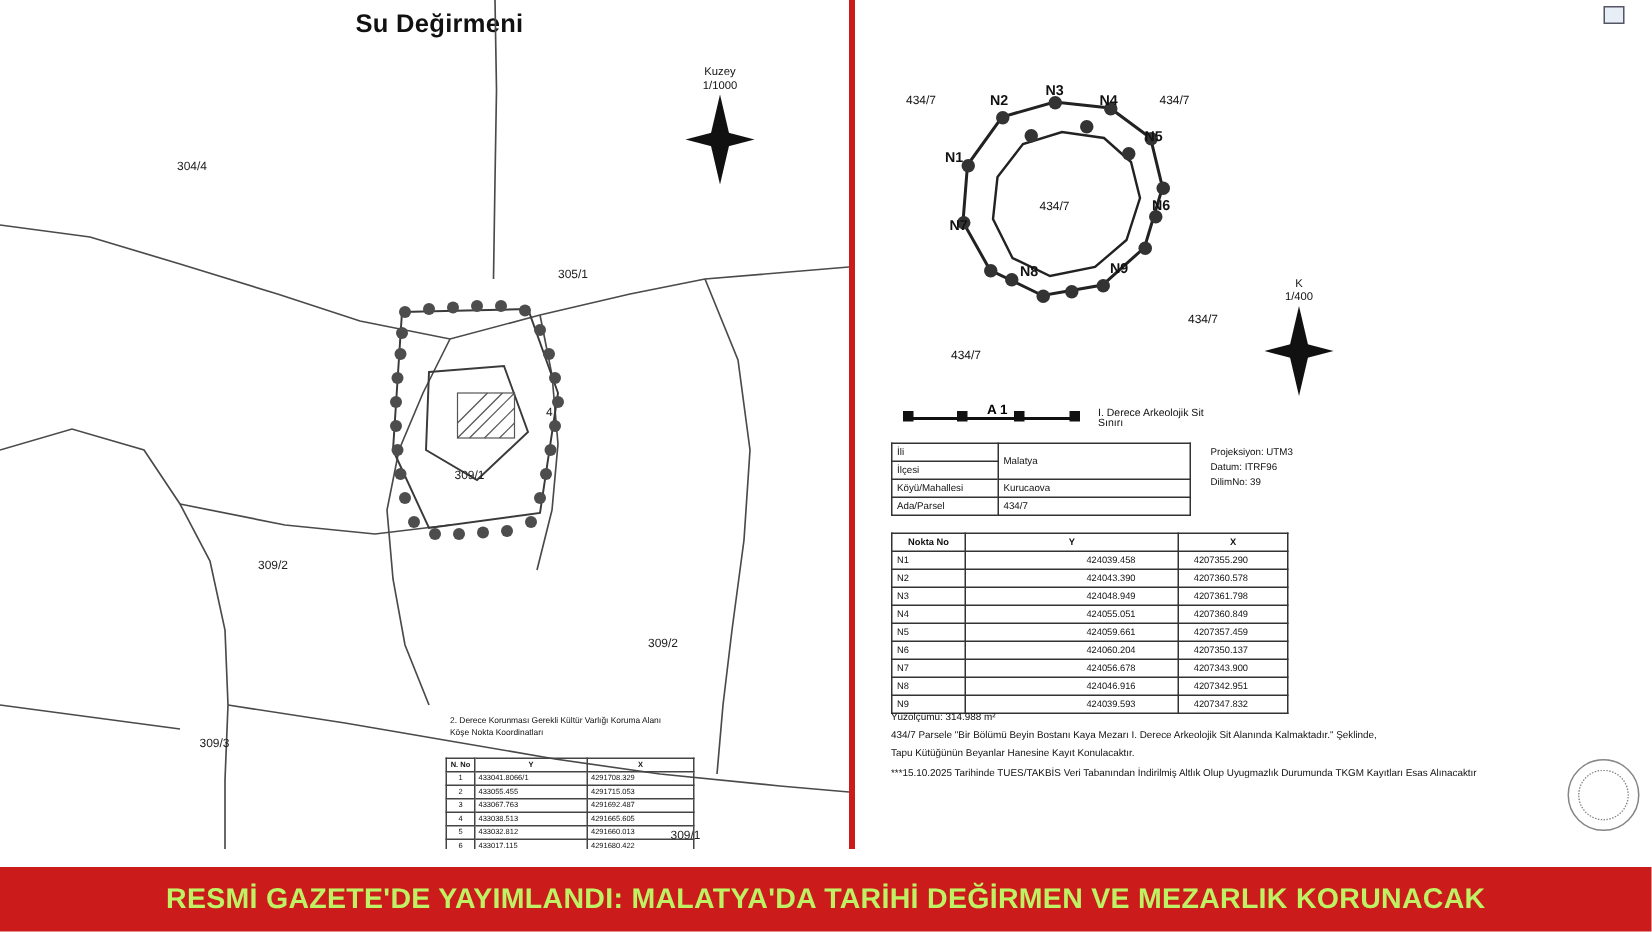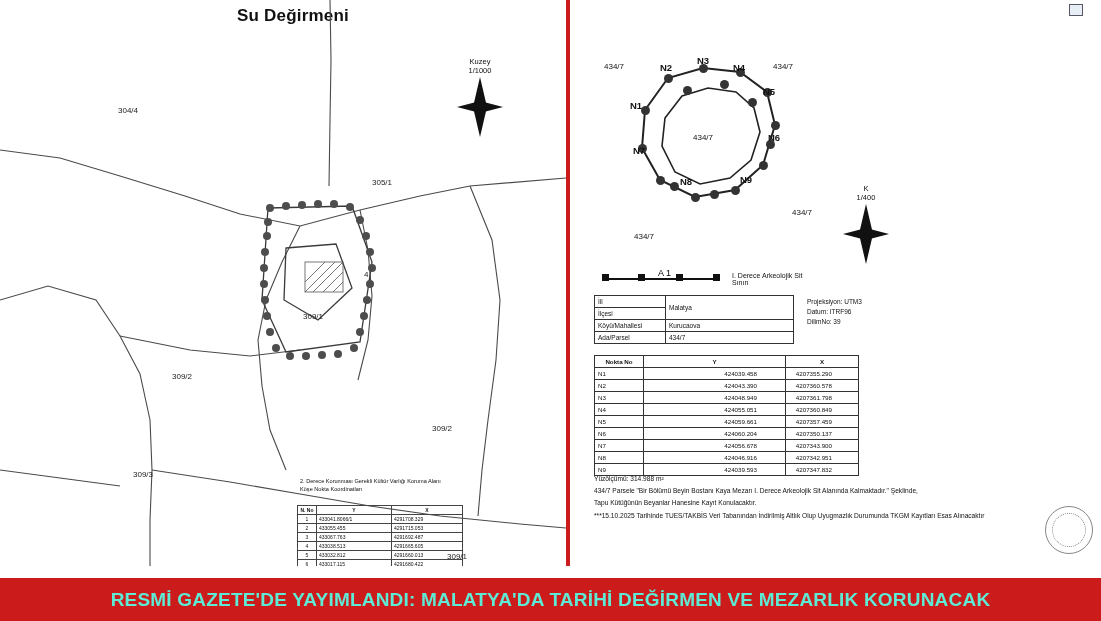--- a/index.html
+++ b/index.html
@@ -71,21 +71,21 @@
     position:absolute;left:350px;top:115px;width:168px;height:52px;
     font-size:8px;color:#2b2b2b;line-height:1.6;
   }
   .stamp .hw{font-family:"DejaVu Serif", serif;font-style:italic;}
   .stamp .ul{display:inline-block;border-bottom:1px solid #333;min-width:48px;}
 
   
   .legend{position:absolute;left:32px;top:272px;width:210px;height:14px;}
   .legend .line{position:absolute;left:0;top:6px;width:118px;height:2px;background:#111;}
   .legend .sq{position:absolute;top:2px;width:7px;height:7px;background:#111;}
-  .legend .a1{position:absolute;left:56px;top:-4px;font-size:9px;font-weight:normal;}
+  .legend .a1{position:absolute;left:56px;top:-4px;font-size:9px;font-weight:bold;}
   .legend .txt{position:absolute;left:130px;top:0px;font-size:7px;color:#111;}
 
   
   .info{
     position:absolute;left:24px;top:295px;width:200px;
     border-collapse:collapse;font-size:6.5px;color:#111;
   }
   .info td{border:.6px solid #333;height:11px;padding:0 3px;}
   .info td:first-child{width:64px;}
 
@@ -115,21 +115,21 @@
     position:absolute;right:18px;top:4px;width:12px;height:10px;border:1px solid #556;
     background:#e8eef5;
   }
 
   
   .headline{
     position:absolute;left:0;bottom:0;width:1101px;height:43px;
     background:#cc1b1b;display:flex;align-items:center;justify-content:center;
   }
   .headline span{
-    color:#5eead4;font-size:19px;font-weight:bold;letter-spacing:.2px;
+    color:#bef264;font-size:19px;font-weight:bold;letter-spacing:.2px;
     font-family:"Liberation Sans", sans-serif;
   }
 </style>
 </head>
 <body>
 
 <div class="page">
 
   <div class="left">
 
@@ -193,24 +193,24 @@
       <div class="dot" style="left:263px;top:232px"></div>
       <div class="dot" style="left:264px;top:218px"></div>
     </div>
 
     <div class="parcel-label" style="left:118px;top:106px">304/4</div>
     <div class="parcel-label" style="left:372px;top:178px">305/1</div>
     <div class="parcel-label" style="left:303px;top:312px">309/1</div>
     <div class="parcel-label" style="left:364px;top:270px">4</div>
     <div class="parcel-label" style="left:172px;top:372px">309/2</div>
     <div class="parcel-label" style="left:432px;top:424px">309/2</div>
-    <div class="parcel-label" style="left:133px;top:470px">309/3</div>
+    <div class="parcel-label" style="left:133px;top:491px">309/3</div>
     <div class="parcel-label" style="left:447px;top:552px">309/1</div>
 
-    <div class="compass" style="left:450px;top:58px;width:60px;">
+    <div class="compass" style="left:450px;top:44px;width:60px;">
       <div class="lbl">Kuzey</div>
       <div class="lbl">1/1000</div>
       <div class="star">
         <div class="n"></div>
           <div class="s"></div>
           <div class="e"></div>
           <div class="w"></div>
       </div>
     </div>
 

